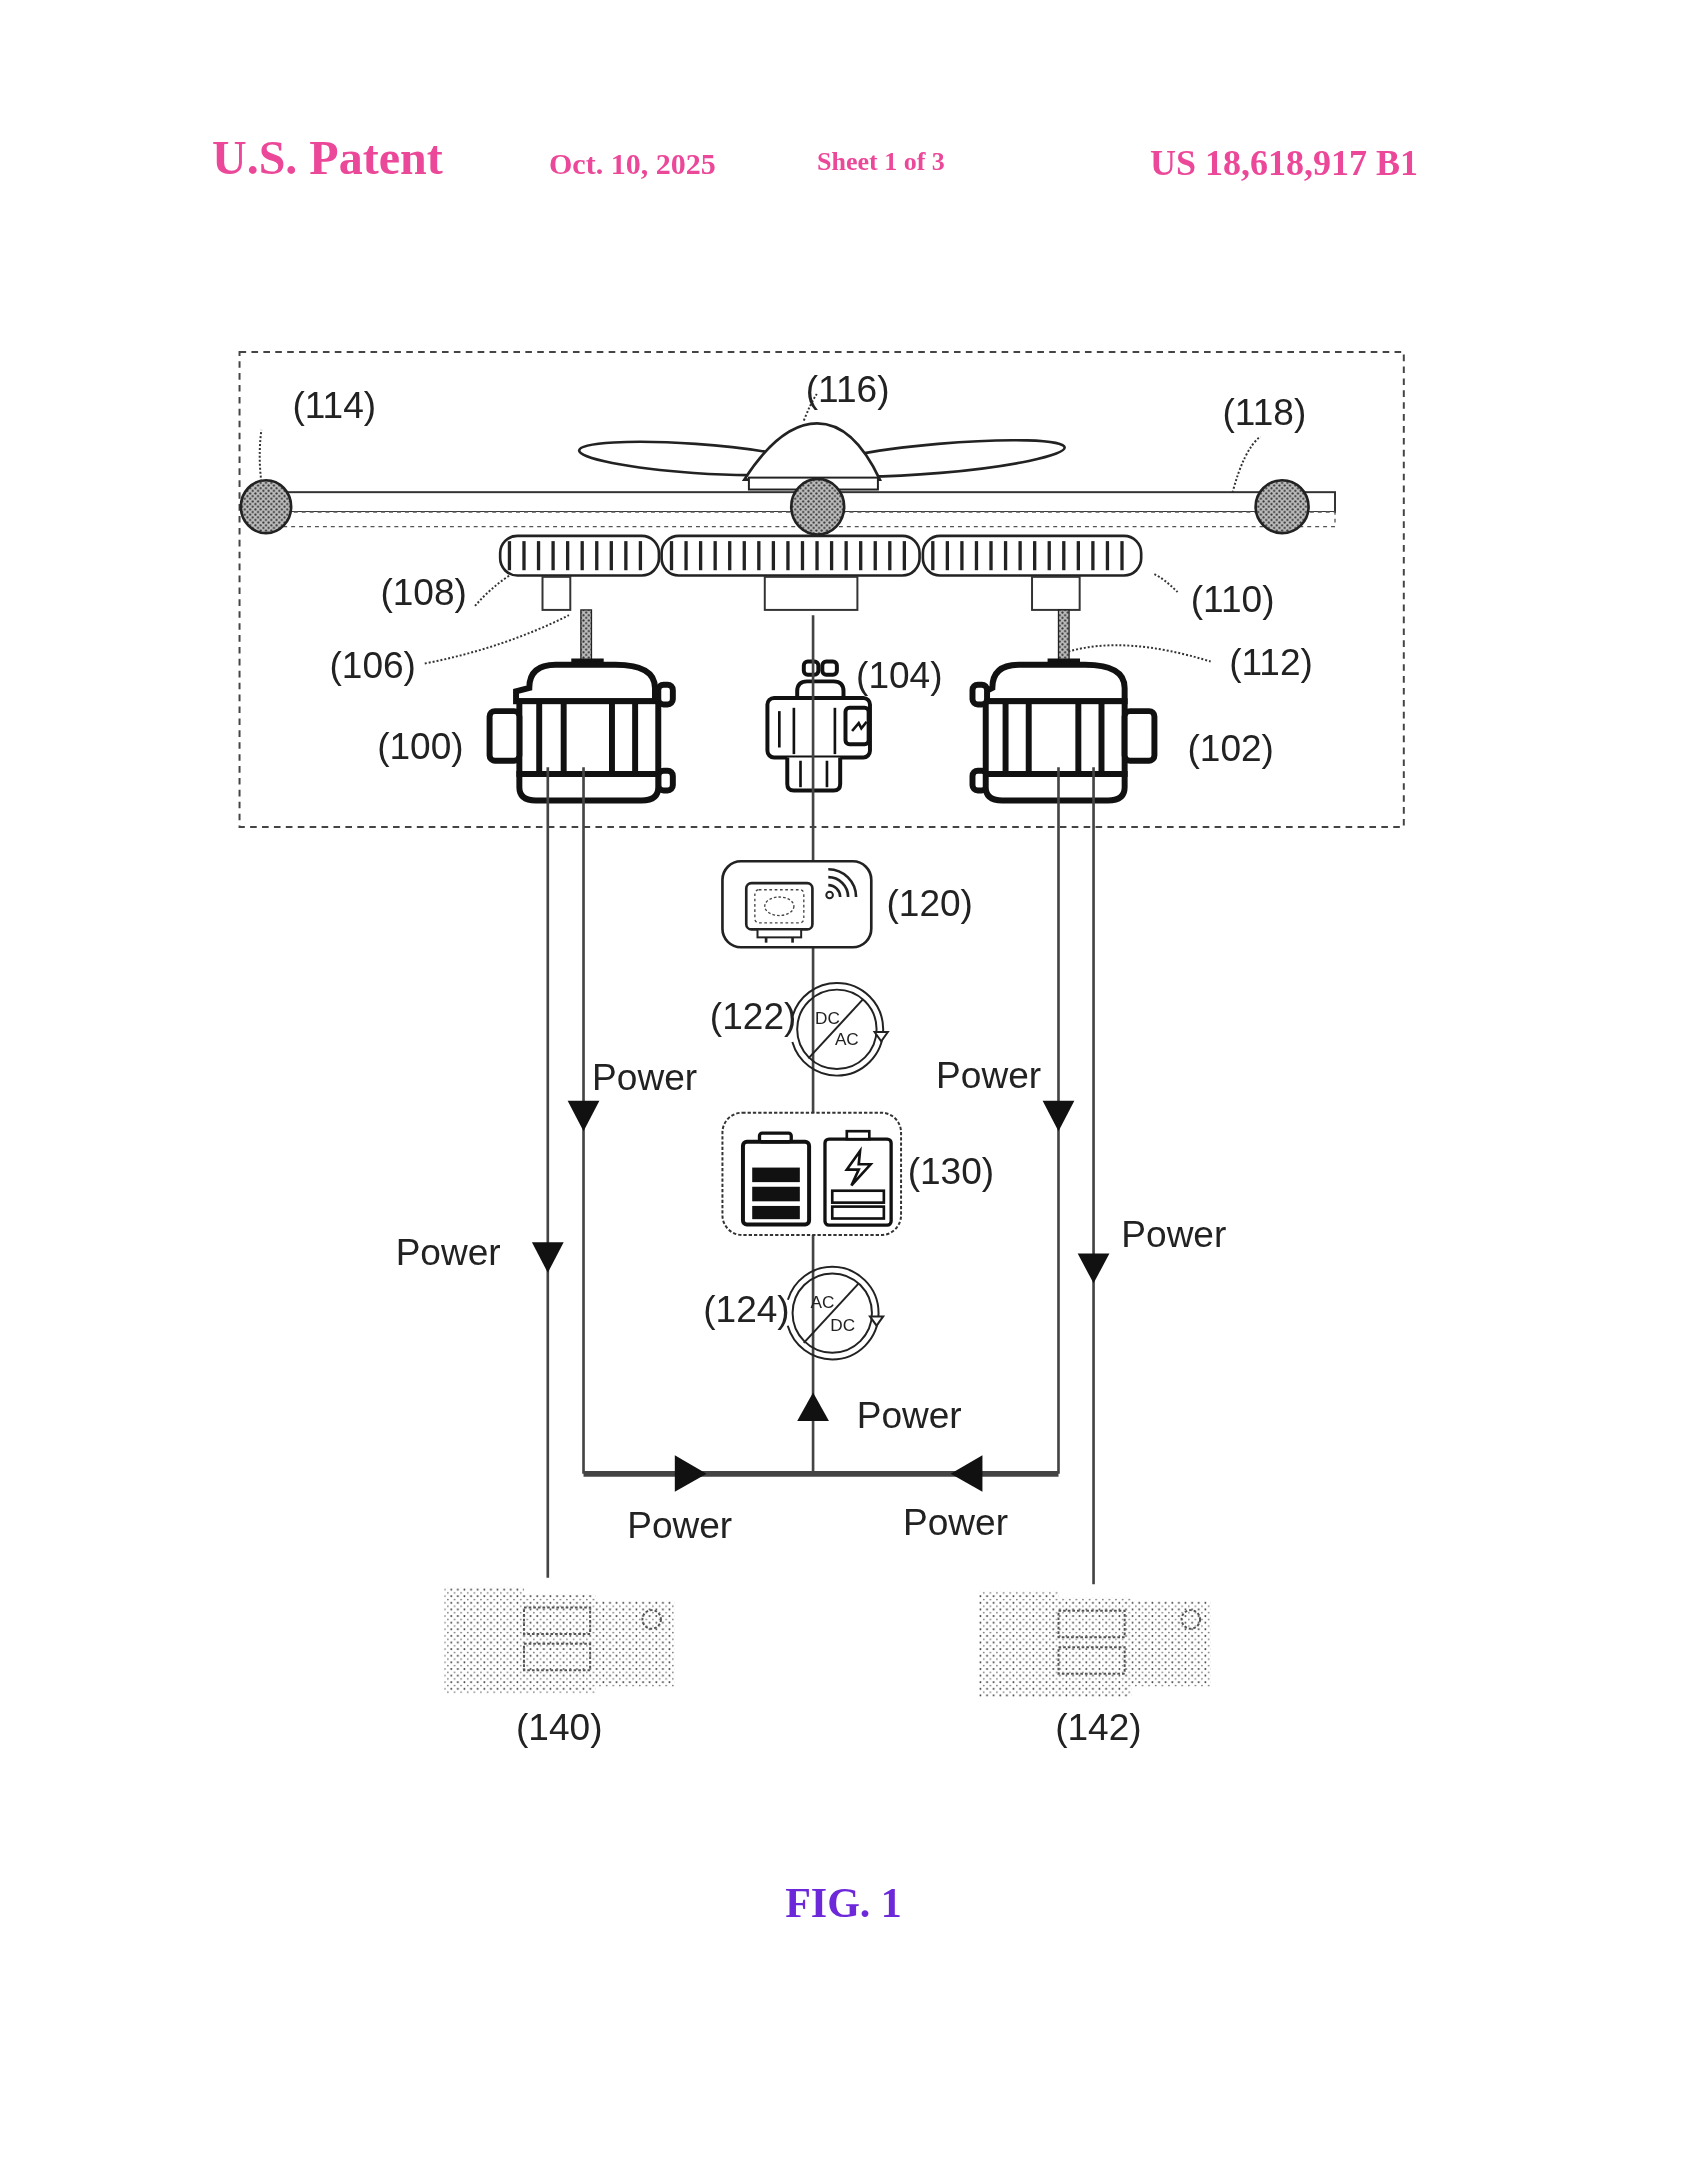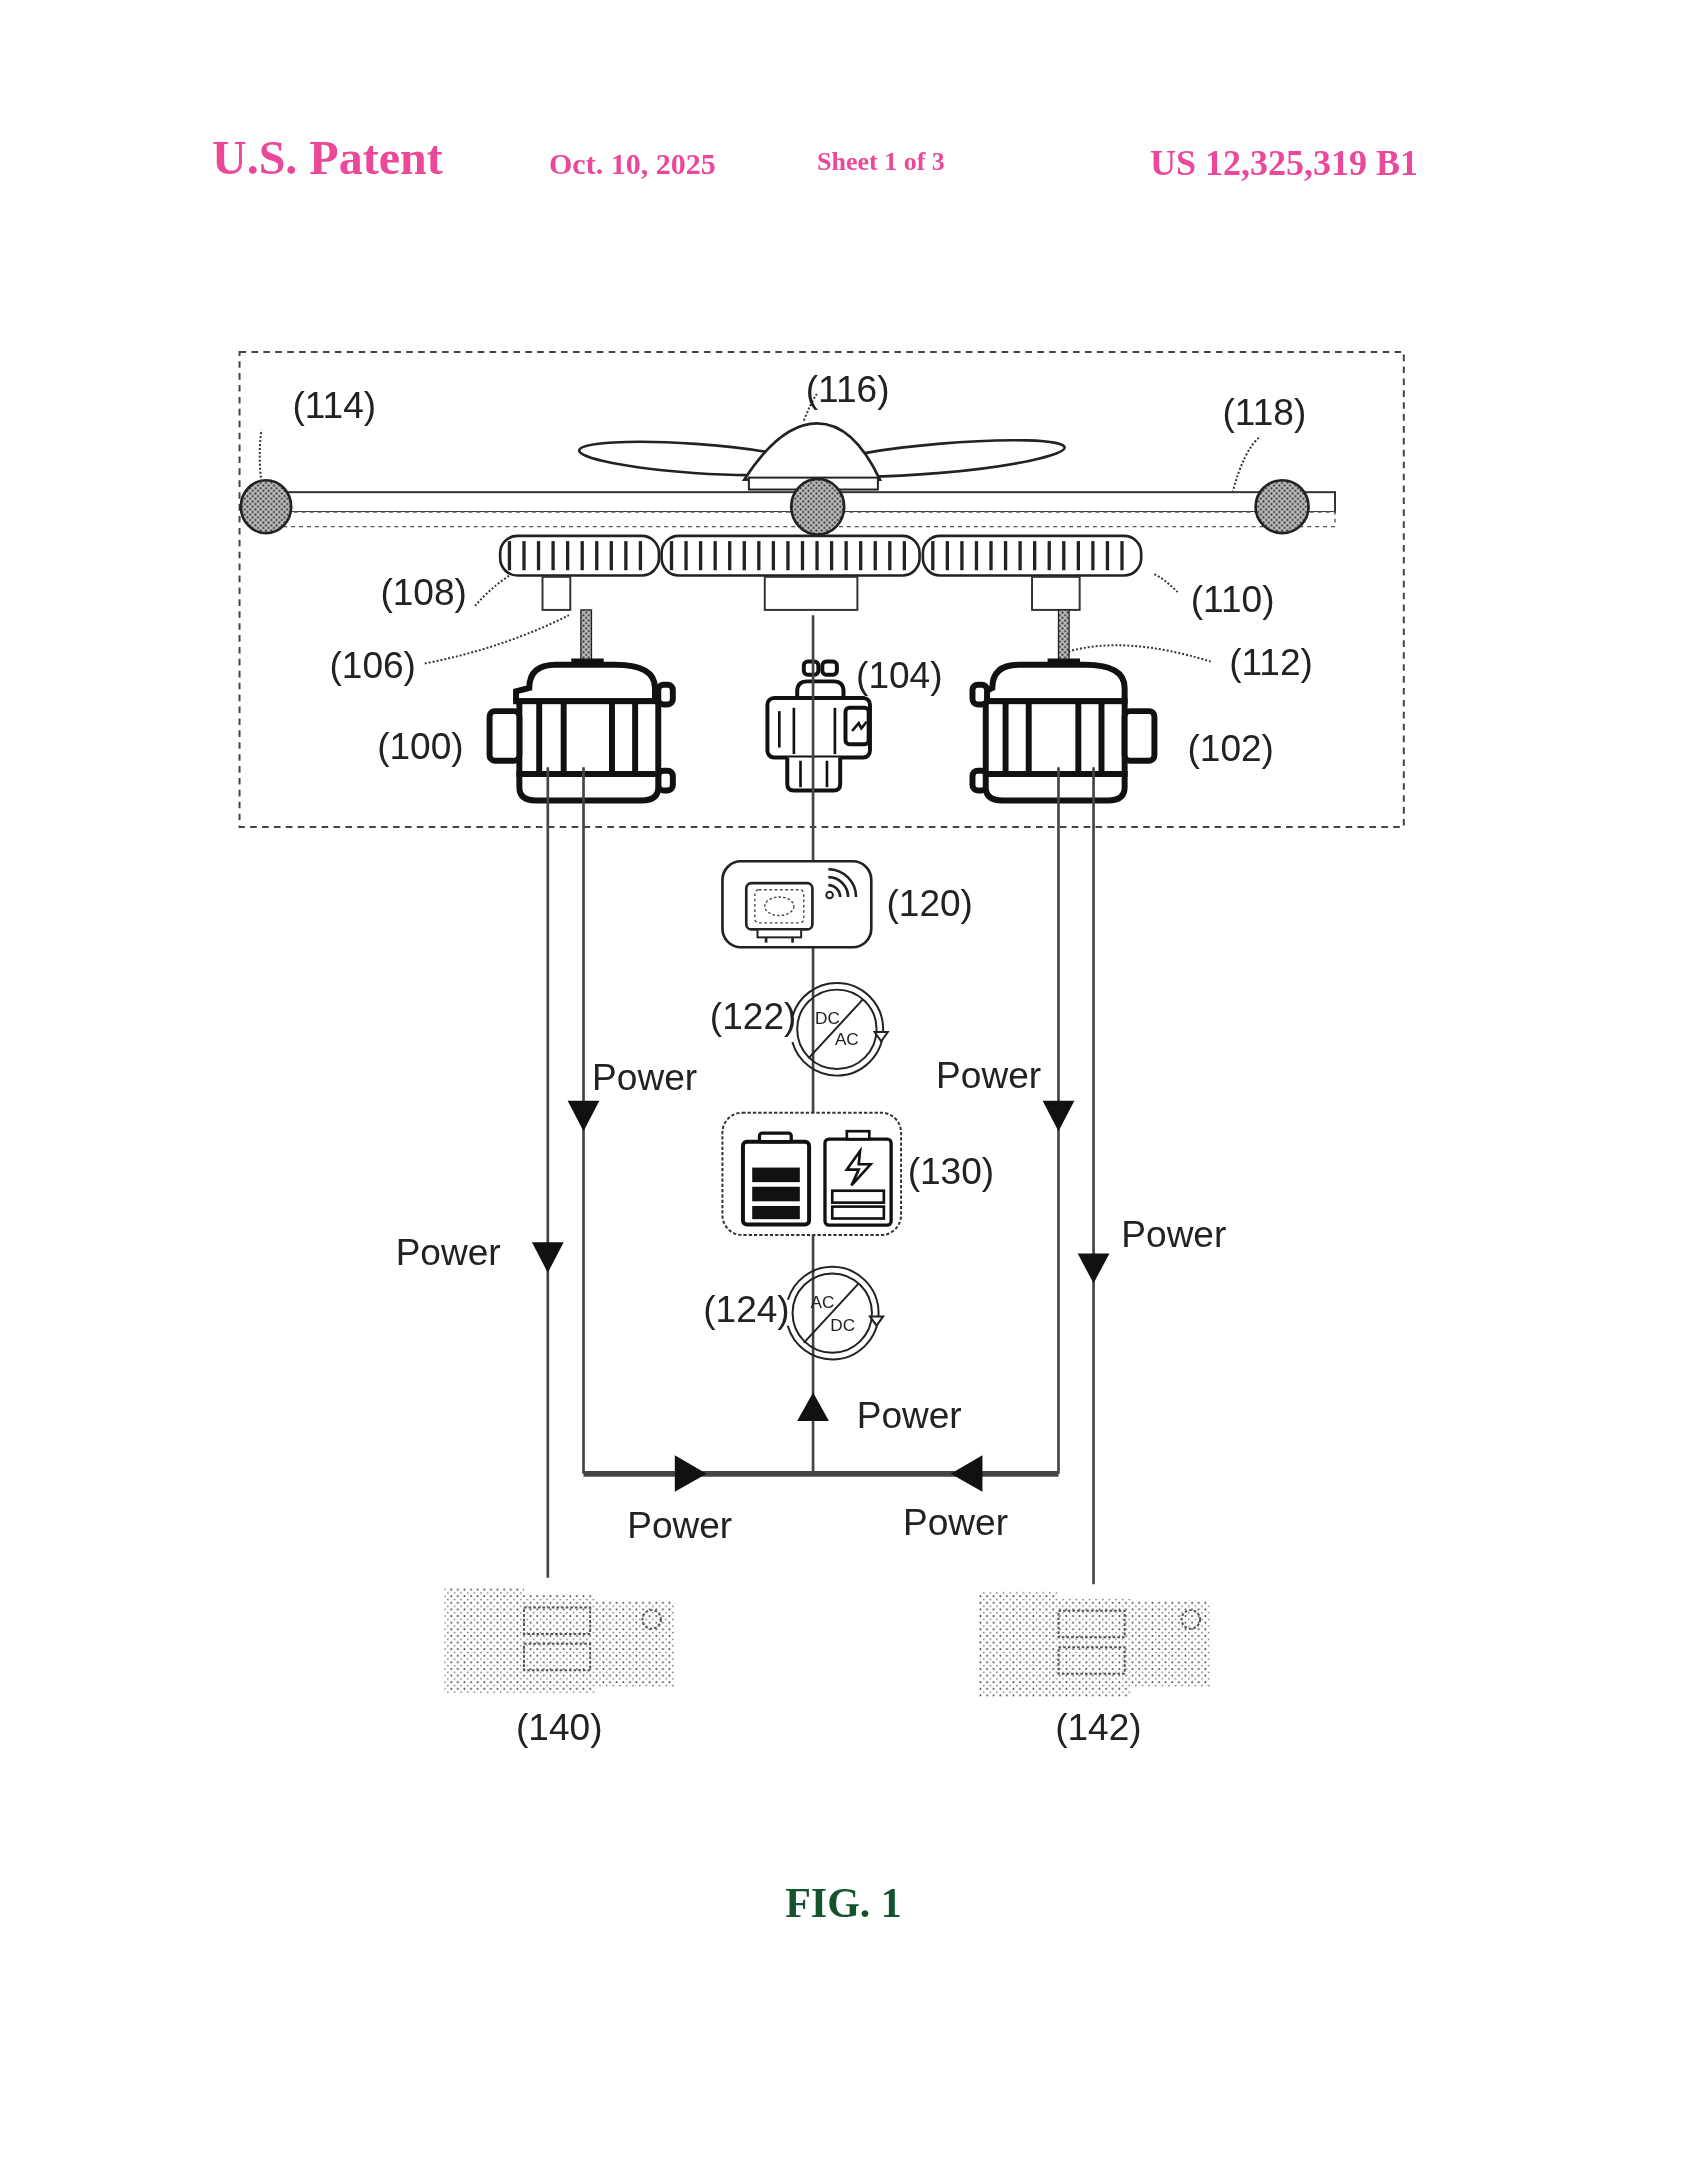--- a/index.html
+++ b/index.html
@@ -7,31 +7,31 @@
   .hdr { position: absolute; top: 132px; font-family: "Liberation Serif", "DejaVu Serif", serif; font-weight: bold; color: #ec4899; white-space: nowrap; }
   .hdr-patent { left: 212px; font-size: 48px; top: 130px; }
   .hdr-date { left: 549px; font-size: 30px; top: 147px; }
   .hdr-sheet { left: 817px; font-size: 26px; top: 147px; }
   .hdr-number { left: 1150px; font-size: 36px; top: 142px; }
   svg#fig { position: absolute; left: 0; top: 0; }
   .lbl { font-family: "Liberation Sans", "DejaVu Sans", sans-serif; font-size: 56px; fill: #222; }
   .pw { font-family: "Liberation Sans", "DejaVu Sans", sans-serif; font-size: 56px; fill: #222; }
   .tiny { font-family: "Liberation Sans", "DejaVu Sans", sans-serif; font-size: 26px; fill: #222; }
   .fig-caption { position: absolute; left: 0; width: 1687px; top: 1879px; text-align: center;
-                 font-family: "Liberation Serif", "DejaVu Serif", serif; font-weight: bold; font-size: 42px; color: #14532d; }
+                 font-family: "Liberation Serif", "DejaVu Serif", serif; font-weight: bold; font-size: 42px; color: #6d28d9; }
   .stroke { stroke: #222; fill: none; }
   .dot { stroke: #333; stroke-dasharray: 3 3; fill: none; }
 </style>
 </head>
 <body>
 
 <div class="hdr hdr-patent">U.S. Patent</div>
 <div class="hdr hdr-date">Oct. 10, 2025</div>
 <div class="hdr hdr-sheet">Sheet 1 of 3</div>
-<div class="hdr hdr-number">US 12,325,319 B1</div>
+<div class="hdr hdr-number">US 18,618,917 B1</div>
 
 <svg id="fig" width="1687" height="2183" viewBox="0 0 2550 3300">
   <defs>
     <pattern id="stipple" width="8" height="8" patternUnits="userSpaceOnUse">
       <rect width="8" height="8" fill="#bbb"></rect>
       <circle cx="2" cy="2" r="1.6" fill="#333"></circle>
       <circle cx="6" cy="6" r="1.6" fill="#333"></circle>
     </pattern>
     <pattern id="stipple-light" width="10" height="10" patternUnits="userSpaceOnUse">
       <rect width="10" height="10" fill="#fff"></rect>

